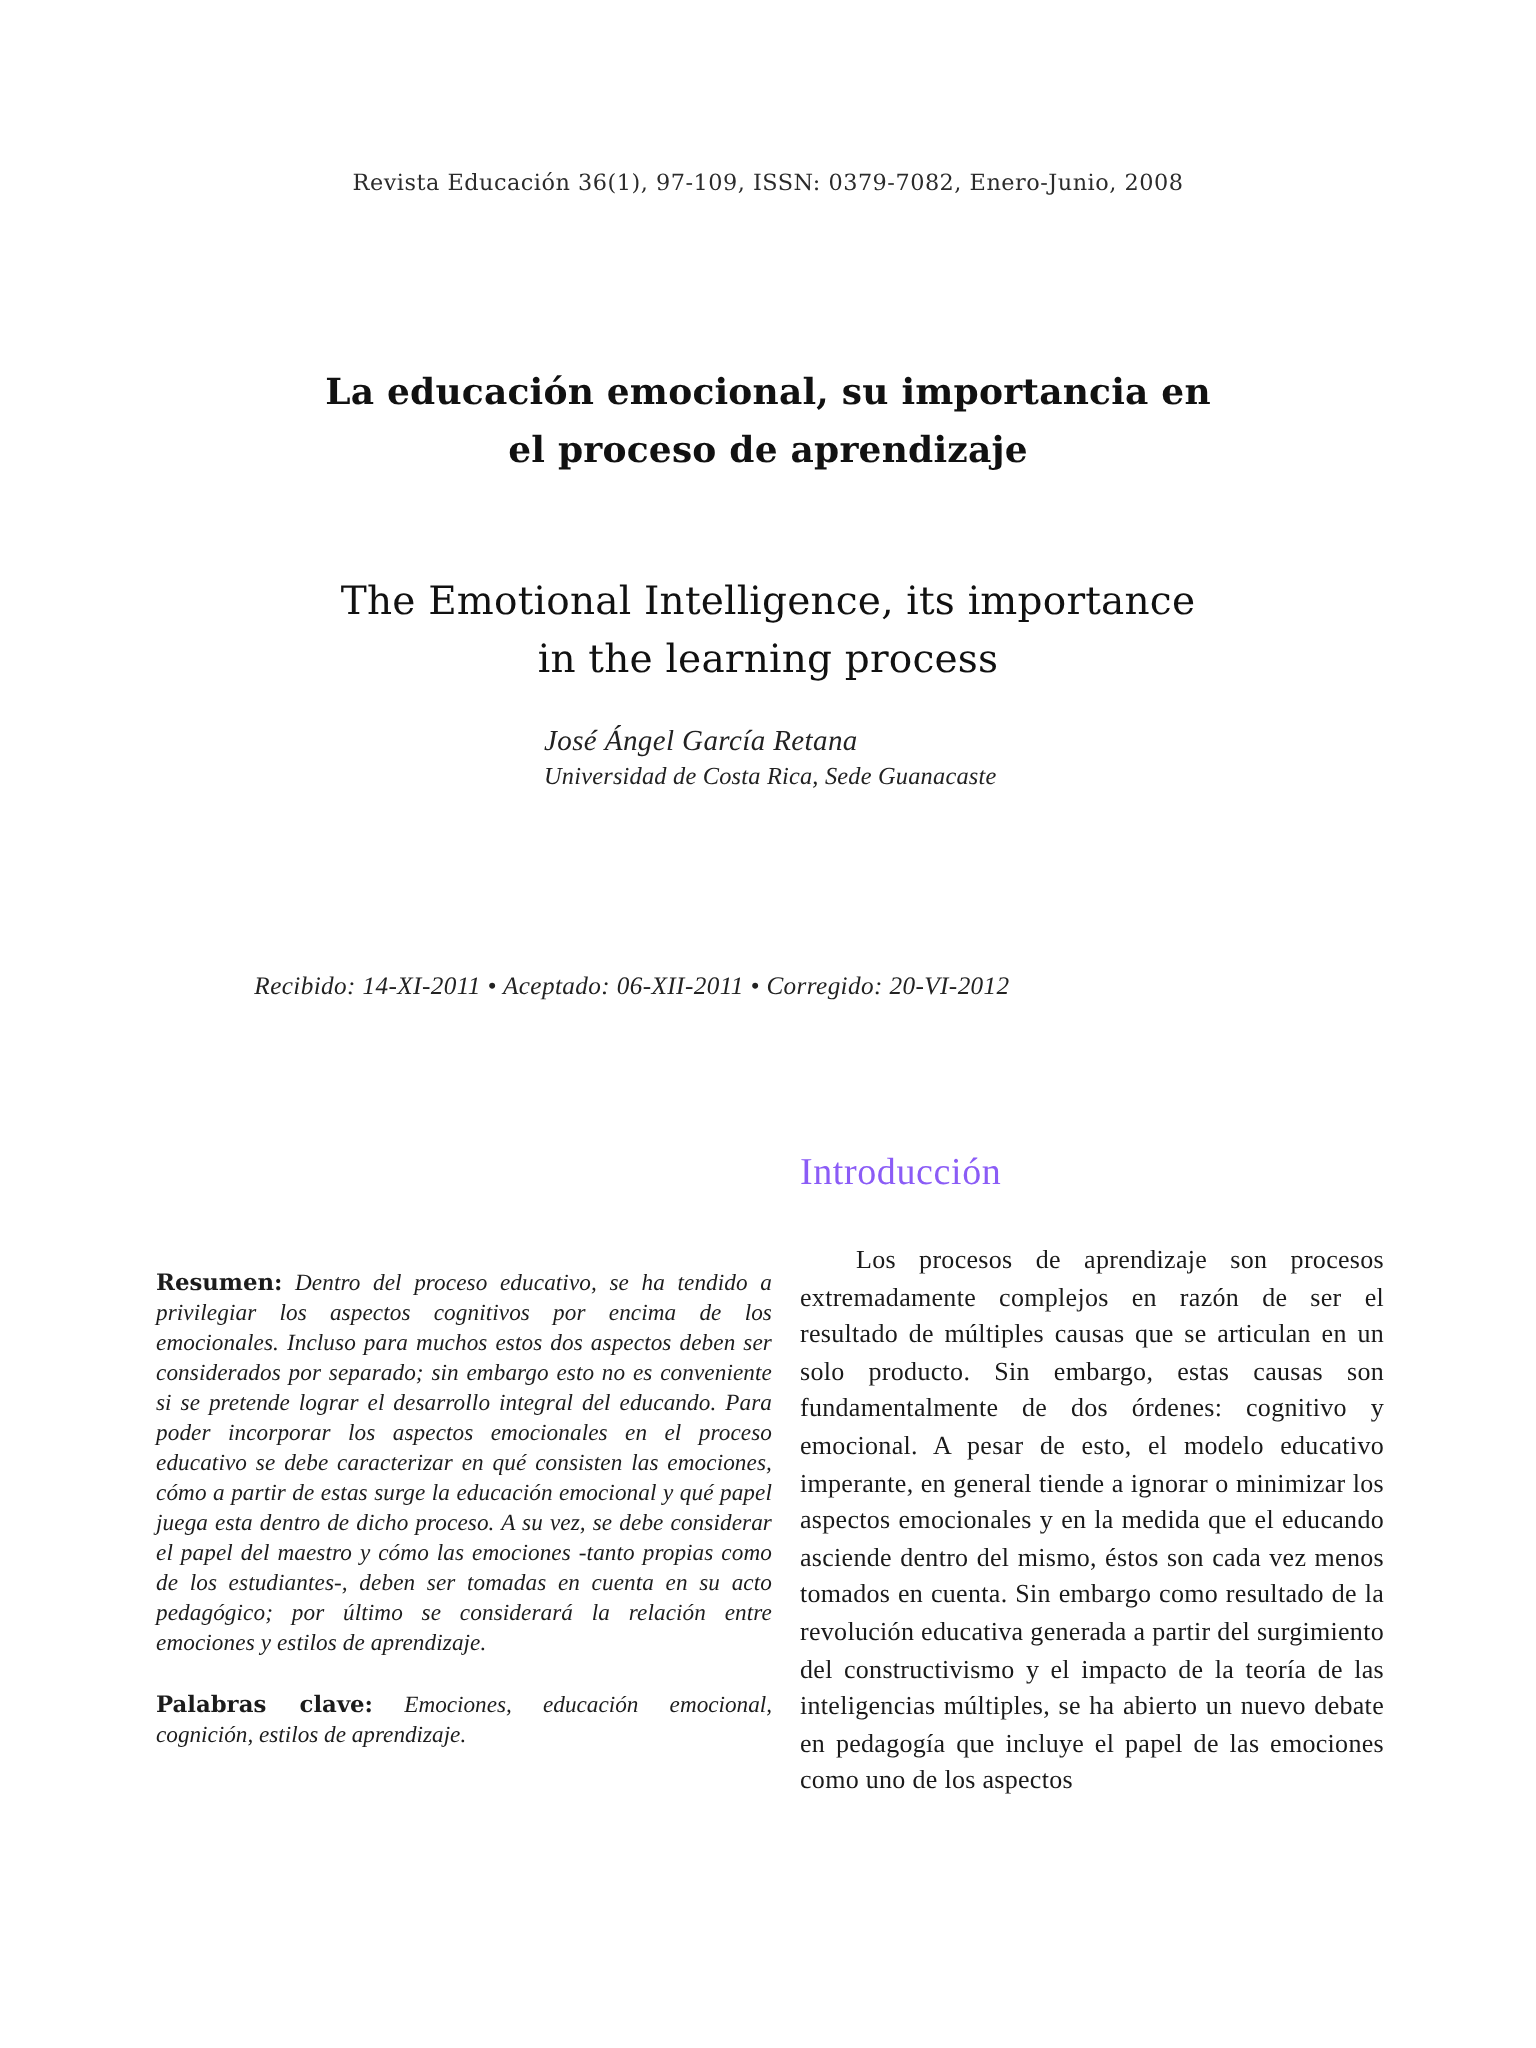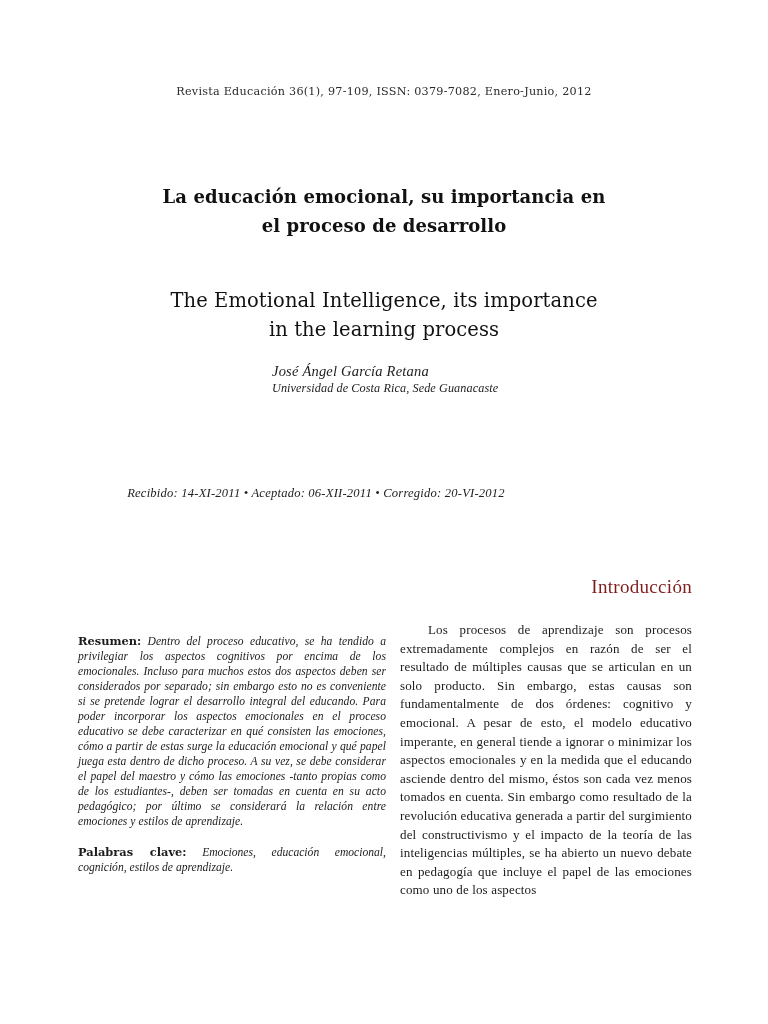--- a/index.html
+++ b/index.html
@@ -151,49 +151,48 @@
   .col-right {
     position: absolute;
     left: 400px;
     top: 575px;
     width: 292px;
   }
   .section-heading {
     font-family: "Liberation Serif", "DejaVu Serif", serif;
     font-size: 19px;
     line-height: 24px;
-    color: #7f1d1d;
+    color: #8b5cf6;
     letter-spacing: 0.3px;
     font-weight: normal;
     margin: 0;
-    text-align: right;
   }
   .body-par {
     margin-top: 22px;
     font-family: "Liberation Serif", "DejaVu Serif", serif;
     font-size: 13px;
     line-height: 18.6px;
     text-align: justify;
     text-justify: inter-word;
     color: #1a1a1a;
     text-indent: 28px;
     letter-spacing: 0.15px;
   }
 </style>
 </head>
 <body>
 
 <div class="page">
 
-  <div class="running-head">Revista Educación 36(1), 97-109, ISSN: 0379-7082, Enero-Junio, 2012</div>
+  <div class="running-head">Revista Educación 36(1), 97-109, ISSN: 0379-7082, Enero-Junio, 2008</div>
 
   <div class="title-block">
     <div class="title-es">
       <div>La educación emocional, su importancia en</div>
-      <div>el proceso de desarrollo</div>
+      <div>el proceso de aprendizaje</div>
     </div>
     <div class="title-en">
       <div>The Emotional Intelligence, its importance</div>
       <div>in the learning process</div>
     </div>
   </div>
 
   <div class="author-block">
     <div class="author-name">José Ángel García Retana</div>
     <div class="author-affil">Universidad de Costa Rica, Sede Guanacaste</div>

